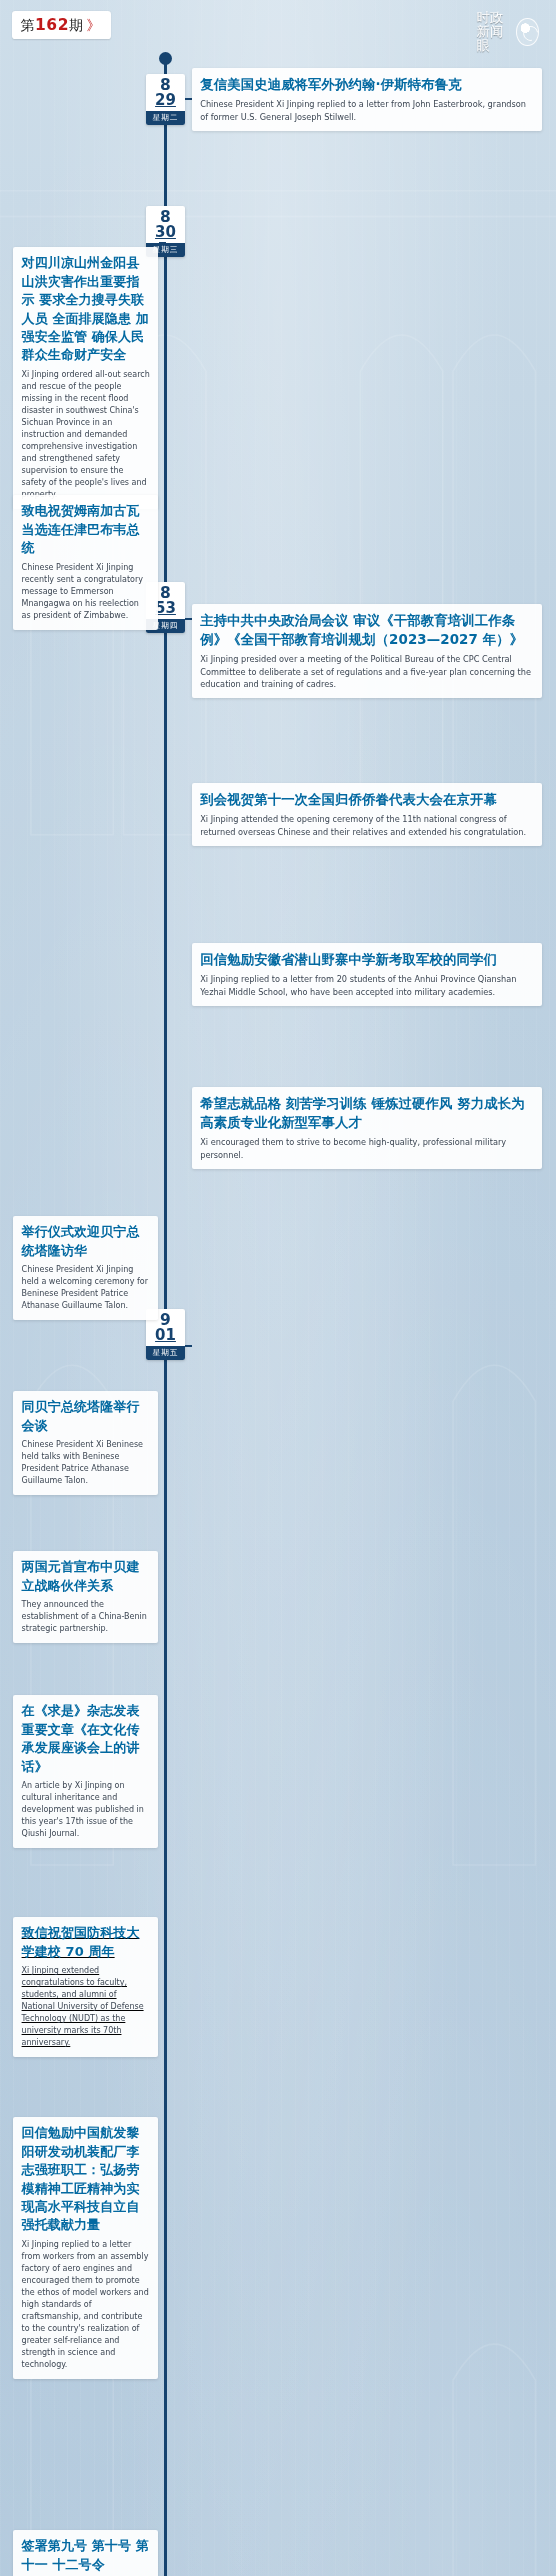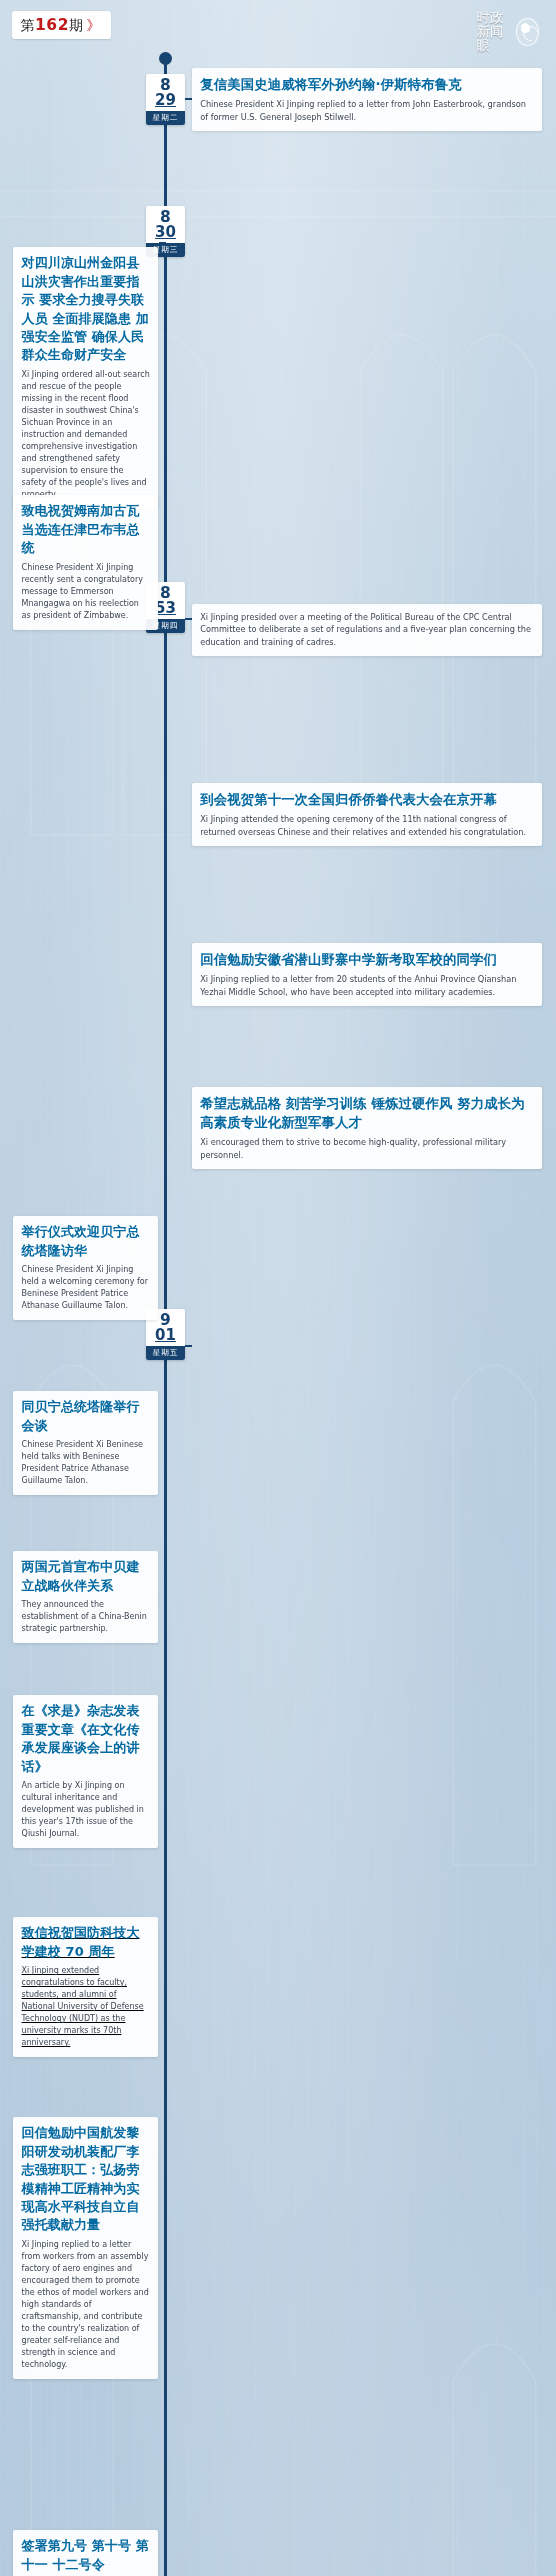--- a/index.html
+++ b/index.html
@@ -203,20 +203,21 @@
     <h3>对四川凉山州金阳县山洪灾害作出重要指示 要求全力搜寻失联人员 全面排展隐患 加强安全监管 确保人民群众生命财产安全</h3>
     <p class="en">Xi Jinping ordered all-out search and rescue of the people missing in the recent flood disaster in southwest China's Sichuan Province in an instruction and demanded comprehensive investigation and strengthened safety supervision to ensure the safety of the people's lives and property.</p>
   </div>
 
   <div class="card left" style="top:495px;">
     <h3>致电祝贺姆南加古瓦当选连任津巴布韦总统</h3>
     <p class="en">Chinese President Xi Jinping recently sent a congratulatory message to Emmerson Mnangagwa on his reelection as president of Zimbabwe.</p>
   </div>
 
   <div class="card right" style="top:604px;">
+    <h3>主持中共中央政治局会议 审议《干部教育培训工作条例》《全国干部教育培训规划（2023—2027 年）》</h3>
     <p class="en">Xi Jinping presided over a meeting of the Political Bureau of the CPC Central Committee to deliberate a set of regulations and a five-year plan concerning the education and training of cadres.</p>
   </div>
 
   <div class="card right" style="top:783px;">
     <h3>到会视贺第十一次全国归侨侨眷代表大会在京开幕</h3>
     <p class="en">Xi Jinping attended the opening ceremony of the 11th national congress of returned overseas Chinese and their relatives and extended his congratulation.</p>
   </div>
 
   <div class="card right" style="top:943px;">
     <h3>回信勉励安徽省潜山野寨中学新考取军校的同学们</h3>

